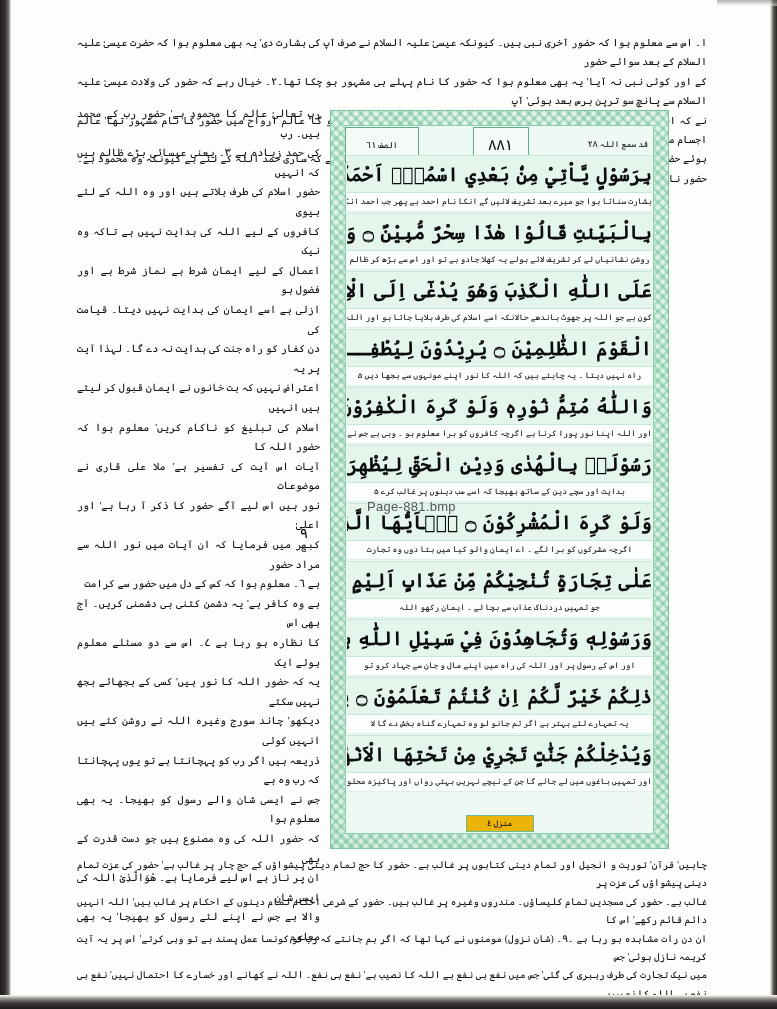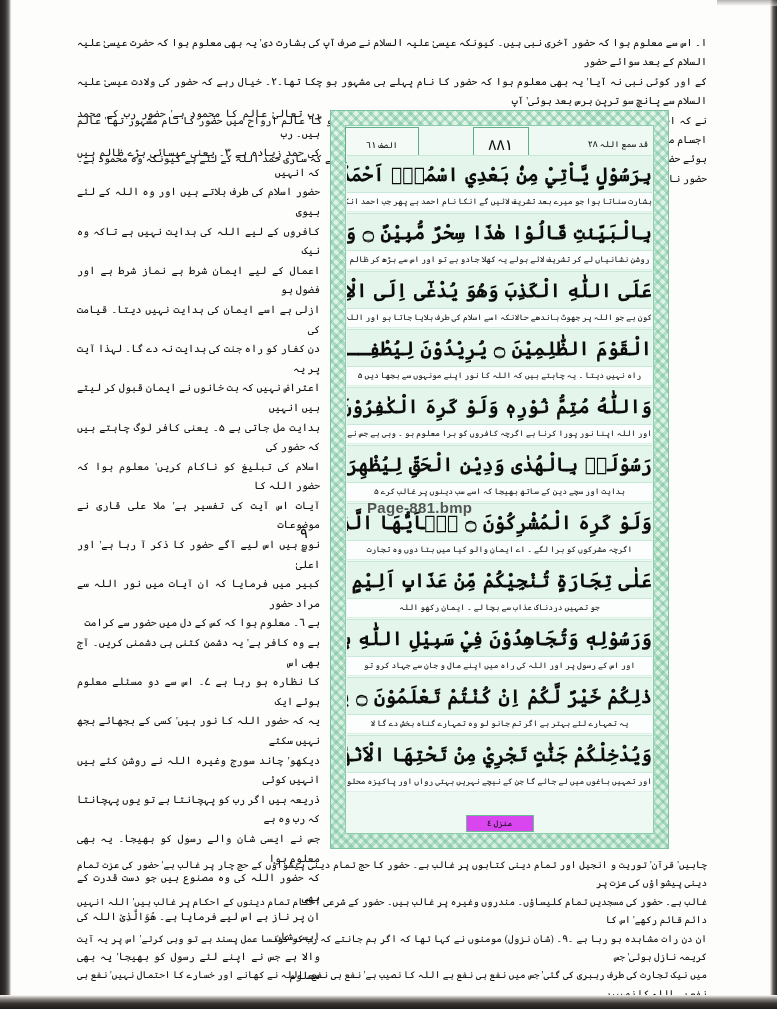--- a/index.html
+++ b/index.html
@@ -104,29 +104,29 @@
   .trans-line{
     background:#fbfefc;
     direction:rtl;text-align:center;
     font-size:8.1px;line-height:18px;height:18px;
     color:#151515;white-space:nowrap;overflow:hidden;
     border-bottom:1px solid #dcf0e5;
   }
   .manzil{
     position:absolute;left:50%;transform:translateX(-50%);
     bottom:16px;width:66px;height:15px;
-    background:#d946ef;border:1px solid #6bbb93;
+    background:#eab308;border:1px solid #6bbb93;
     display:flex;align-items:center;justify-content:center;
     font-size:8px;direction:rtl;color:#111;
   }
 
   .watermark{
     position:absolute;left:22px;top:388px;
     font-family:"Liberation Sans","DejaVu Sans",sans-serif;
-    font-size:15px;font-weight:700;color:#3a3a3a;opacity:.85;
+    font-size:13px;font-weight:400;color:#3a3a3a;opacity:.85;
     letter-spacing:.3px;pointer-events:none;padding-left:14px;
   }
 
   .side-mark{
     position:absolute;left:0px;top:432px;
     direction:rtl;font-size:12px;color:#111;line-height:12px;text-align:center;
   }
   .side-mark .m1{font-size:13px;}
   .side-mark .m2{font-size:9px;}
 </style>
@@ -146,21 +146,20 @@
 
     <div class="urdu left-col">
       <p>رب تعالیٰ عالم کا محمود ہے' حضور رب کے محمد ہیں۔ رب</p>
       <p>کی حمد زیادہ ہے ۳۔ یعنی عیسائی بڑے ظالم ہیں کہ انہیں</p>
       <p>حضور اسلام کی طرف بلاتے ہیں اور وہ اللہ کے لئے بیوی</p>
       <p>کافروں کے لیے اللہ کی ہدایت نہیں ہے تاکہ وہ نیک</p>
       <p>اعمال کے لیے ایمان شرط ہے نماز شرط ہے اور فضول ہو</p>
       <p>ازلی ہے اسے ایمان کی ہدایت نہیں دیتا۔ قیامت کی</p>
       <p>دن کفار کو راہ جنت کی ہدایت نہ دے گا۔ لہذا آیت پر یہ</p>
       <p>اعتراض نہیں کہ بت خانوں نے ایمان قبول کر لیتے ہیں انہیں</p>
-      <p>ہدایت مل جاتی ہے ۵۔ یعنی کافر لوگ چاہتے ہیں کہ حضور کی</p>
       <p>اسلام کی تبلیغ کو ناکام کریں' معلوم ہوا کہ حضور اللہ کا</p>
       <p>آیات اس آیت کی تفسیر ہے' ملا علی قاری نے موضوعات</p>
       <p>نور ہیں اس لیے آگے حضور کا ذکر آ رہا ہے' اور اعلیٰ</p>
       <p>کبیر میں فرمایا کہ ان آیات میں نور اللہ سے مراد حضور</p>
       <p>ہے ۶۔ معلوم ہوا کہ کس کے دل میں حضور سے کرامت</p>
       <p>ہے وہ کافر ہے' یہ دشمن کتنی ہی دشمنی کریں۔ آج بھی اس</p>
       <p>کا نظارہ ہو رہا ہے ۷۔ اس سے دو مسئلے معلوم ہوئے ایک</p>
       <p>یہ کہ حضور اللہ کا نور ہیں' کسی کے بجھائے بجھ نہیں سکتے</p>
       <p>دیکھو' چاند سورج وغیرہ اللہ نے روشن کئے ہیں انہیں کوئی</p>
       <p>ذریعہ ہیں اگر رب کو پہچانتا ہے تو یوں پہچانتا کہ رب وہ ہے</p>

